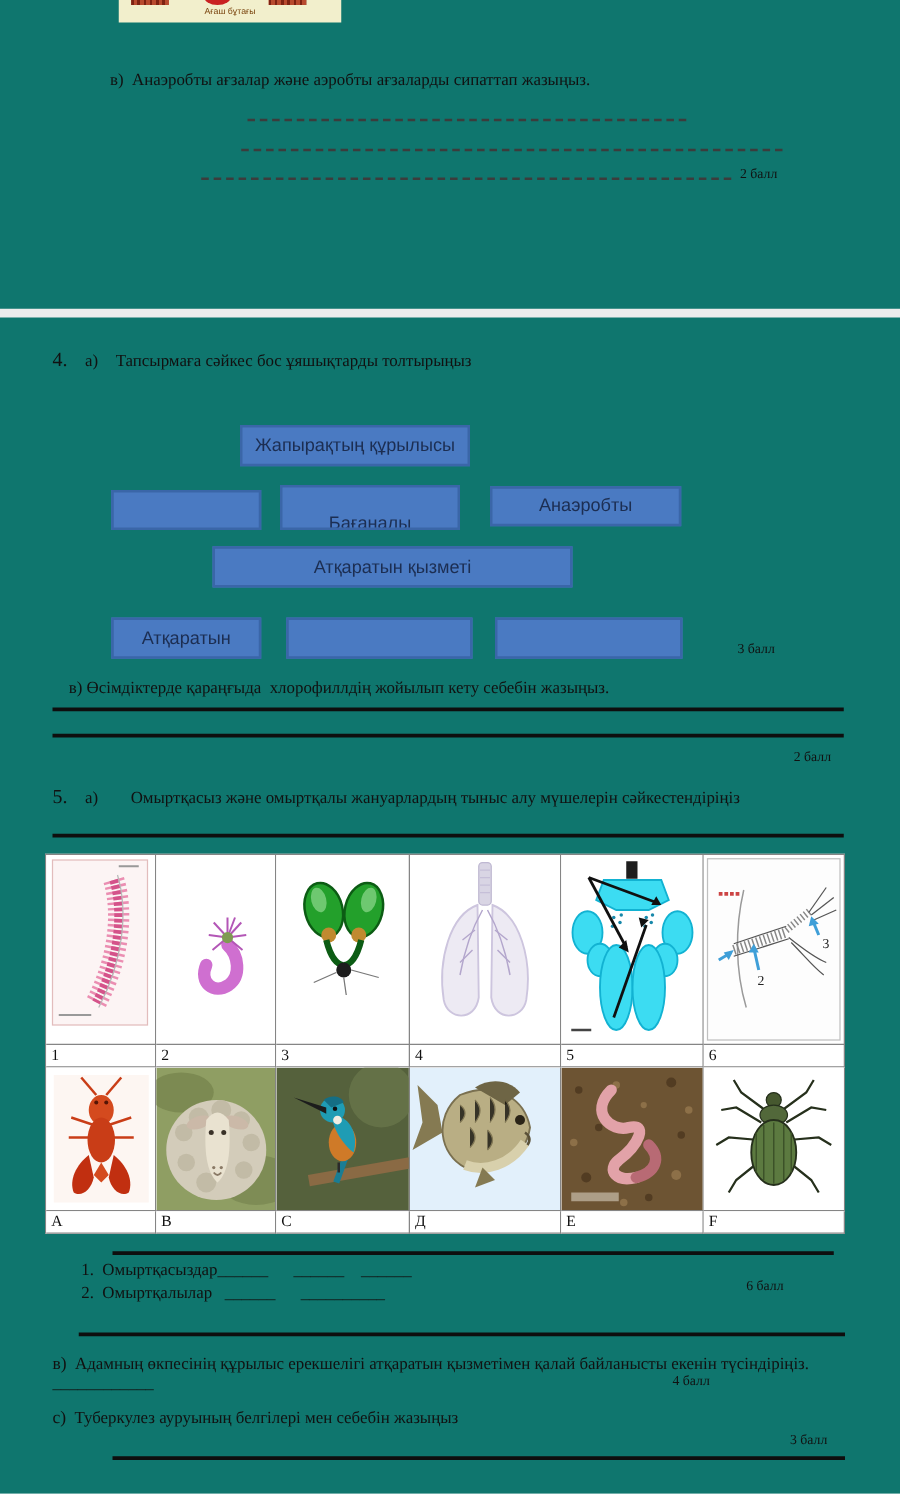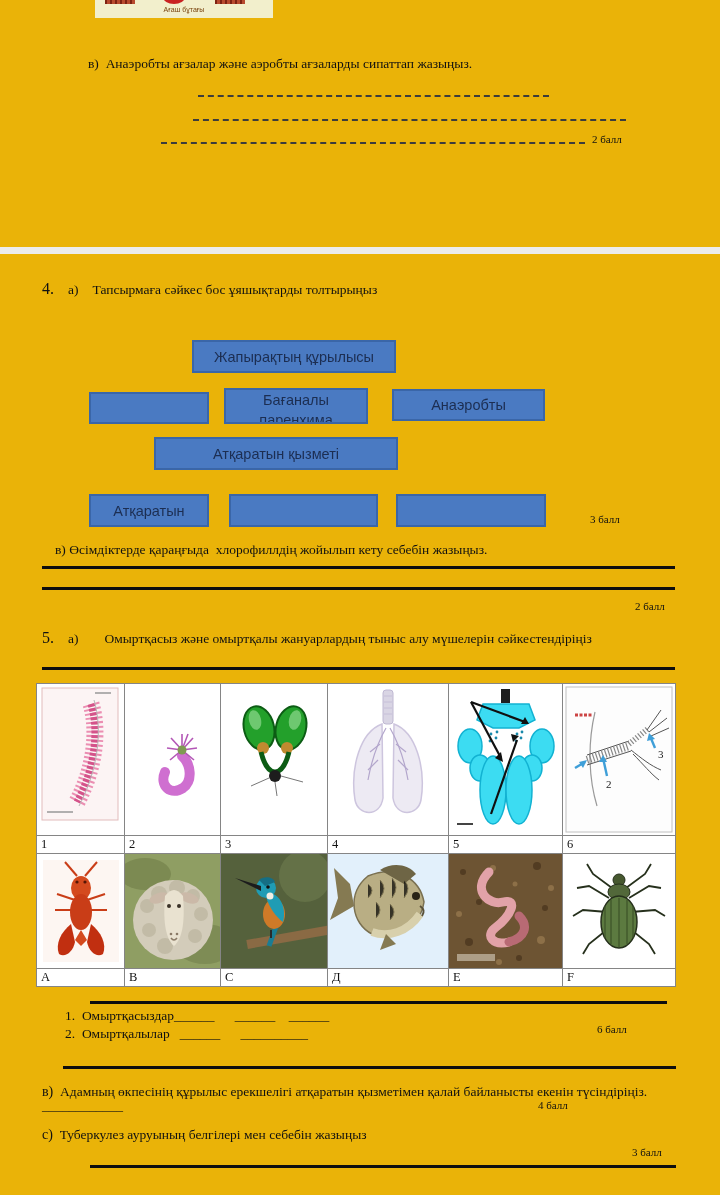--- a/index.html
+++ b/index.html
@@ -1,28 +1,28 @@
 <!DOCTYPE html>
 <html><head>
 <meta charset="utf-8">
 <style>
   html,body{margin:0;padding:0;background:#fff}
-  #page{position:relative;width:720px;height:1195px;background:#eab308;
+  #page{position:relative;width:720px;height:1195px;background:#0f766e;
         font-family:"Liberation Serif",serif;color:#111;overflow:hidden}
   .abs{position:absolute}
   .t{font-size:13.5px;line-height:1.25;white-space:nowrap}
   .pre{white-space:pre}
   .qnum{font-size:16px}
   .score{font-size:11px}
   .thick{position:absolute;height:3px;background:#0e0e0e}
   .dash{position:absolute;height:0;border-bottom:2px dashed #3c3c3c}
   .box{position:absolute;background:#4a7ac2;border:2px solid #3a66a8;color:#1c2e52;
        font-family:"Liberation Sans",sans-serif;font-size:14.5px;
        display:flex;align-items:center;justify-content:center;box-sizing:border-box;text-align:center}
-  .box2{flex-direction:column;justify-content:flex-start;padding-top:0;overflow:hidden;line-height:20px}
+  .box2{flex-direction:column;justify-content:flex-start;padding-top:19px;overflow:hidden;line-height:20px}
   #tbl{position:absolute;left:36px;top:683px;display:grid;
        grid-template-columns:88px 96px 107px 121px 114px 113px;
        grid-template-rows:152px 18px 115px 18px;
        border-top:1px solid #858585;border-left:1px solid #858585;background:#fff}
   #tbl>div{border-right:1px solid #858585;border-bottom:1px solid #858585;
        position:relative;overflow:hidden;background:#fff}
   .lbl{font-size:12.5px;line-height:17px;padding:0 4px}
   svg{display:block}
   .grayband{position:absolute;left:0;top:247px;width:720px;height:7px;background:#ececec}
   #topfig{position:absolute;left:95px;top:0;width:178px;height:18px;background:#f2efcc;overflow:hidden}
@@ -50,28 +50,28 @@
   <div class="abs score" style="left:592px;top:133px">2 балл</div>
 
   <div class="grayband"></div>
 
   <div class="abs" style="left:42px;top:280px">
     <span class="qnum">4.</span>
     <span class="t" style="margin-left:10px">а)</span>
     <span class="t" style="margin-left:10px">Тапсырмаға сәйкес бос ұяшықтарды толтырыңыз</span>
   </div>
 
-  <div class="box" style="left:192px;top:340px;width:204px;height:33px">Жапырақтың құрылысы</div>
+  <div class="box" style="left:192px;top:340px;width:184px;height:33px">Жапырақтың құрылысы</div>
   <div class="box" style="left:89px;top:392px;width:120px;height:32px"></div>
   <div class="box box2" style="left:224px;top:388px;width:144px;height:36px">
     <span>Бағаналы</span>
     <span>паренхима</span>
   </div>
   <div class="box" style="left:392px;top:389px;width:153px;height:32px">Анаэробты</div>
-  <div class="box" style="left:154px;top:437px;width:244px;height:33px">Атқаратын қызметі</div>
+  <div class="box" style="left:170px;top:437px;width:288px;height:33px">Атқаратын қызметі</div>
   <div class="box" style="left:89px;top:494px;width:120px;height:33px">Атқаратын</div>
   <div class="box" style="left:229px;top:494px;width:149px;height:33px"></div>
   <div class="box" style="left:396px;top:494px;width:150px;height:33px"></div>
   <div class="abs score" style="left:590px;top:513px">3 балл</div>
 
   <div class="abs t" style="left:55px;top:542px">
     <span>в)</span>&nbsp;<span class="pre">Өсімдіктерде қараңғыда  хлорофиллдің жойылып кету себебін жазыңыз.</span>
   </div>
   <div class="thick" style="left:42px;top:566px;width:633px"></div>
   <div class="thick" style="left:42px;top:587px;width:633px"></div>

